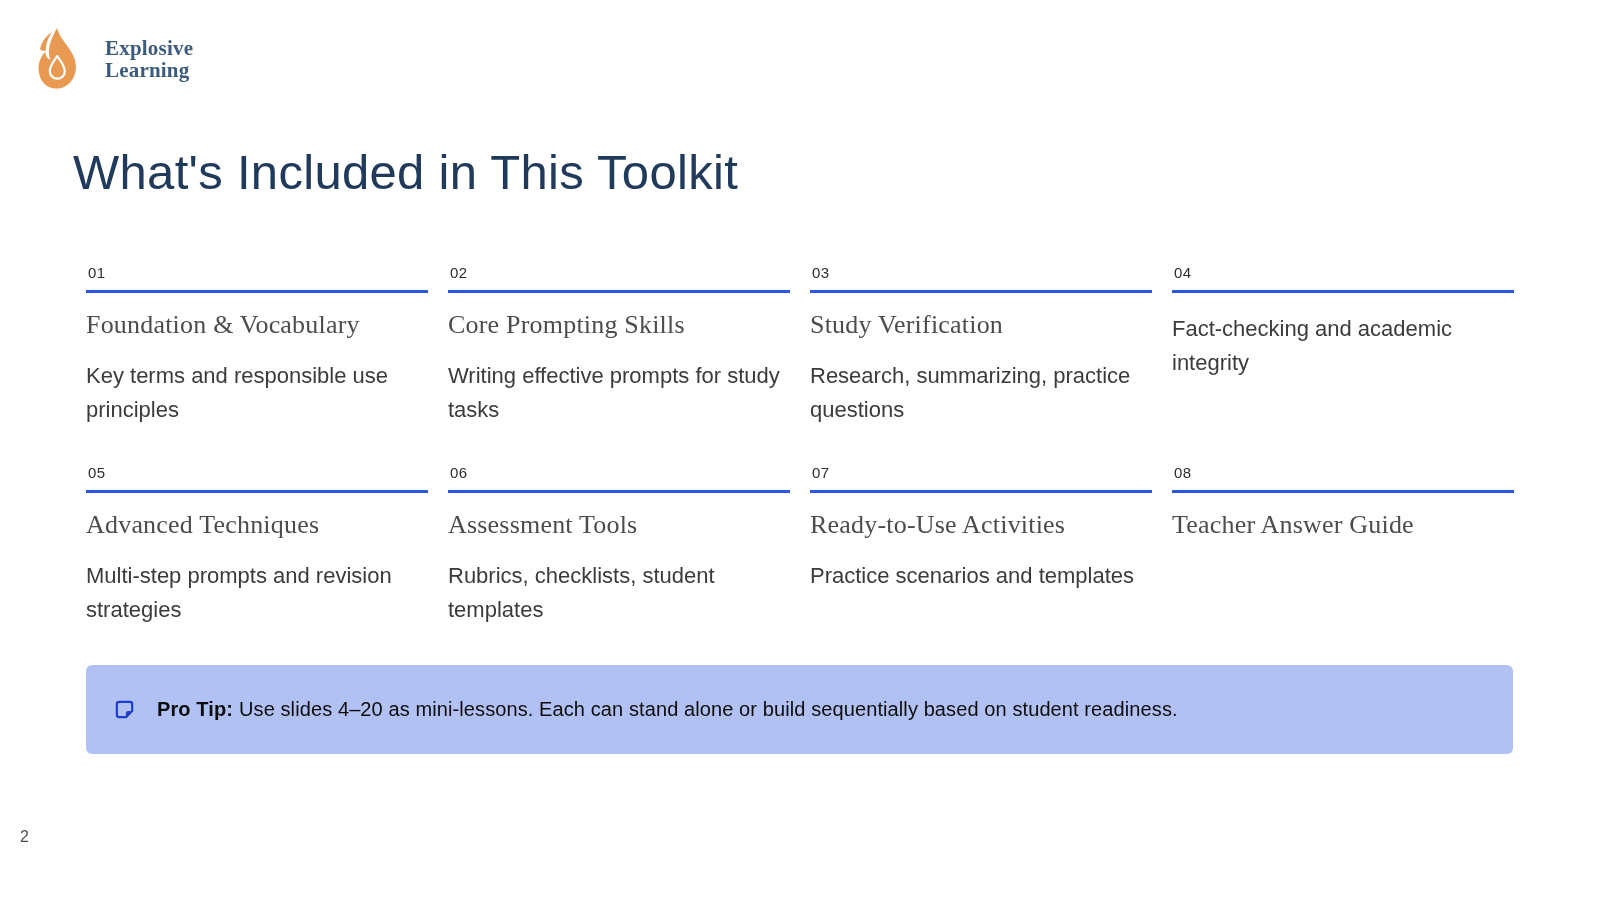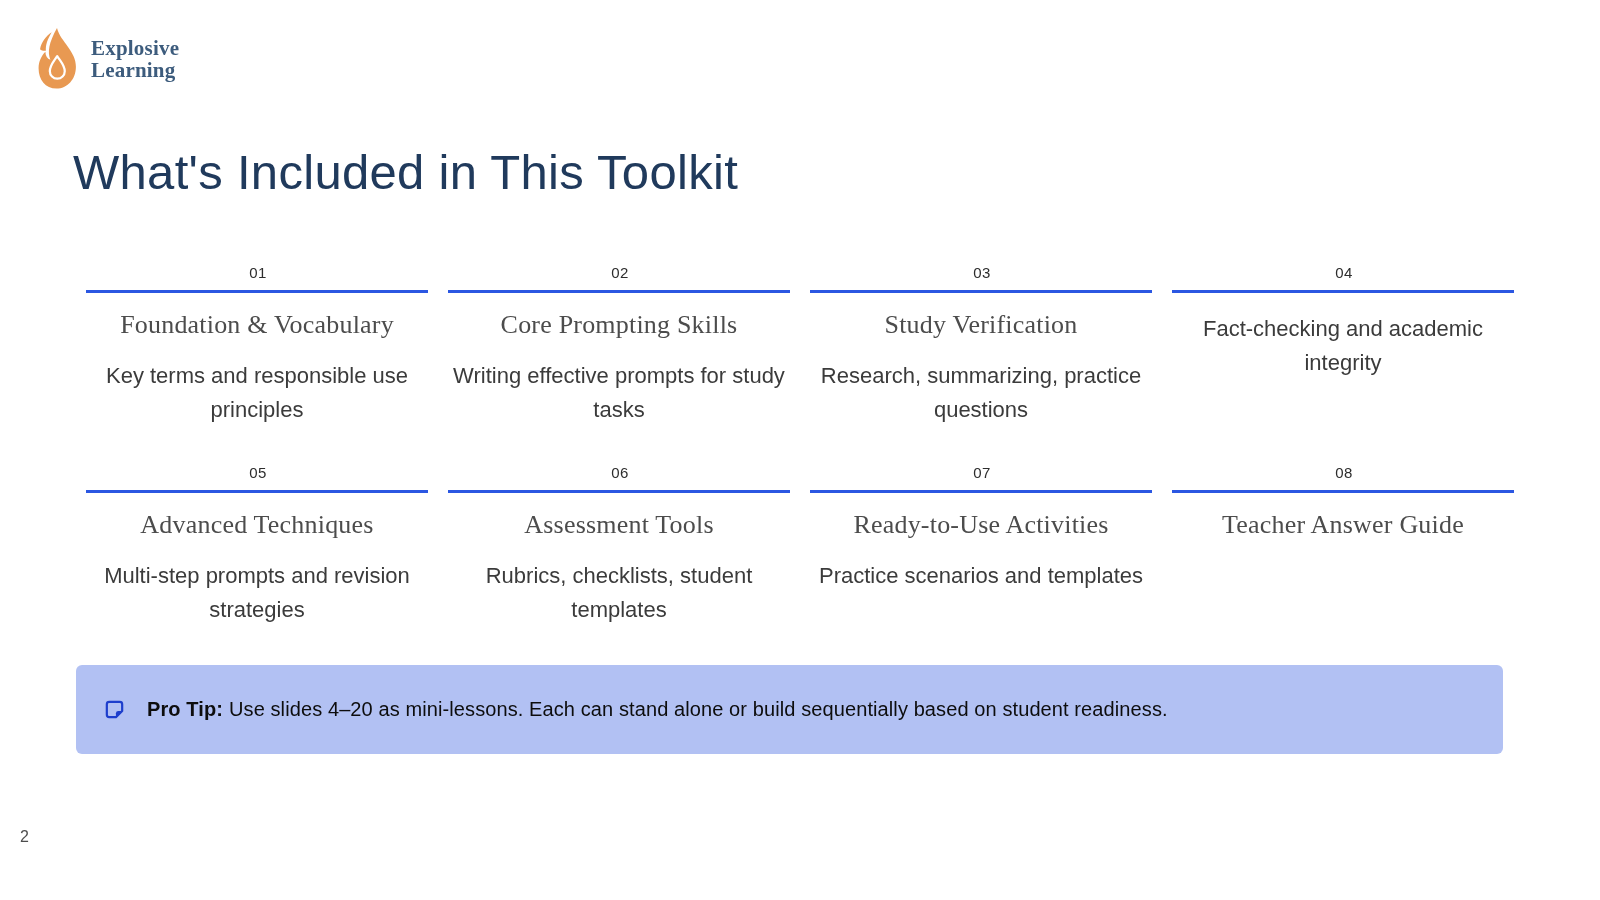--- a/index.html
+++ b/index.html
@@ -7,21 +7,21 @@
   body {
     position:relative;
     background:#ffffff;
     font-family:"Liberation Sans", sans-serif;
     overflow:hidden;
   }
 
   
   .logo {
     position:absolute; top:27px; left:33px;
-    display:flex; align-items:center; gap:10px;
+    display:flex; align-items:center; gap:24px;
   }
   .logo-flame { width:48px; height:64px; }
   .logo-text {
     font-family:"Liberation Serif", serif;
     font-weight:bold;
     font-size:21px;
     line-height:22px;
     color:var(--logo-text,#3d5c7d);
     letter-spacing:0.2px;
   }
@@ -37,21 +37,20 @@
   }
 
   
   .grid {
     position:absolute; top:265px; left:86px;
     width:1428px;
     display:grid;
     grid-template-columns:repeat(4, 342px);
     column-gap:20px;
     grid-auto-rows:200px;
-    text-align:center;
   }
   .cell .num {
     font-size:15px; line-height:15px;
     letter-spacing:0.5px;
     color:#2d2d2d;
     margin:0 0 10px 2px;
   }
   .cell .rule {
     border:none;
     border-top:3px solid var(--accent-blue,#2b57e2);
@@ -67,21 +66,21 @@
     font-family:Liberation Serif, serif;
   }
   .cell .desc {
     margin:19px 0 0;
     font-size:22px; line-height:33.5px;
     color:#3b3b3b;
   }
 
   
   .protip {
-    position:absolute; top:665px; left:76px;
+    position:absolute; top:665px; left:86px;
     width:1427px; height:89px;
     background:var(--protip-bg,#b2c1f3);
     border-radius:6px;
     display:flex; align-items:center;
     padding-left:27px;
   }
   .protip-icon { width:23px; height:23px; flex:0 0 auto; }
   .protip-body {
     margin-left:21px;
     font-size:20px;

